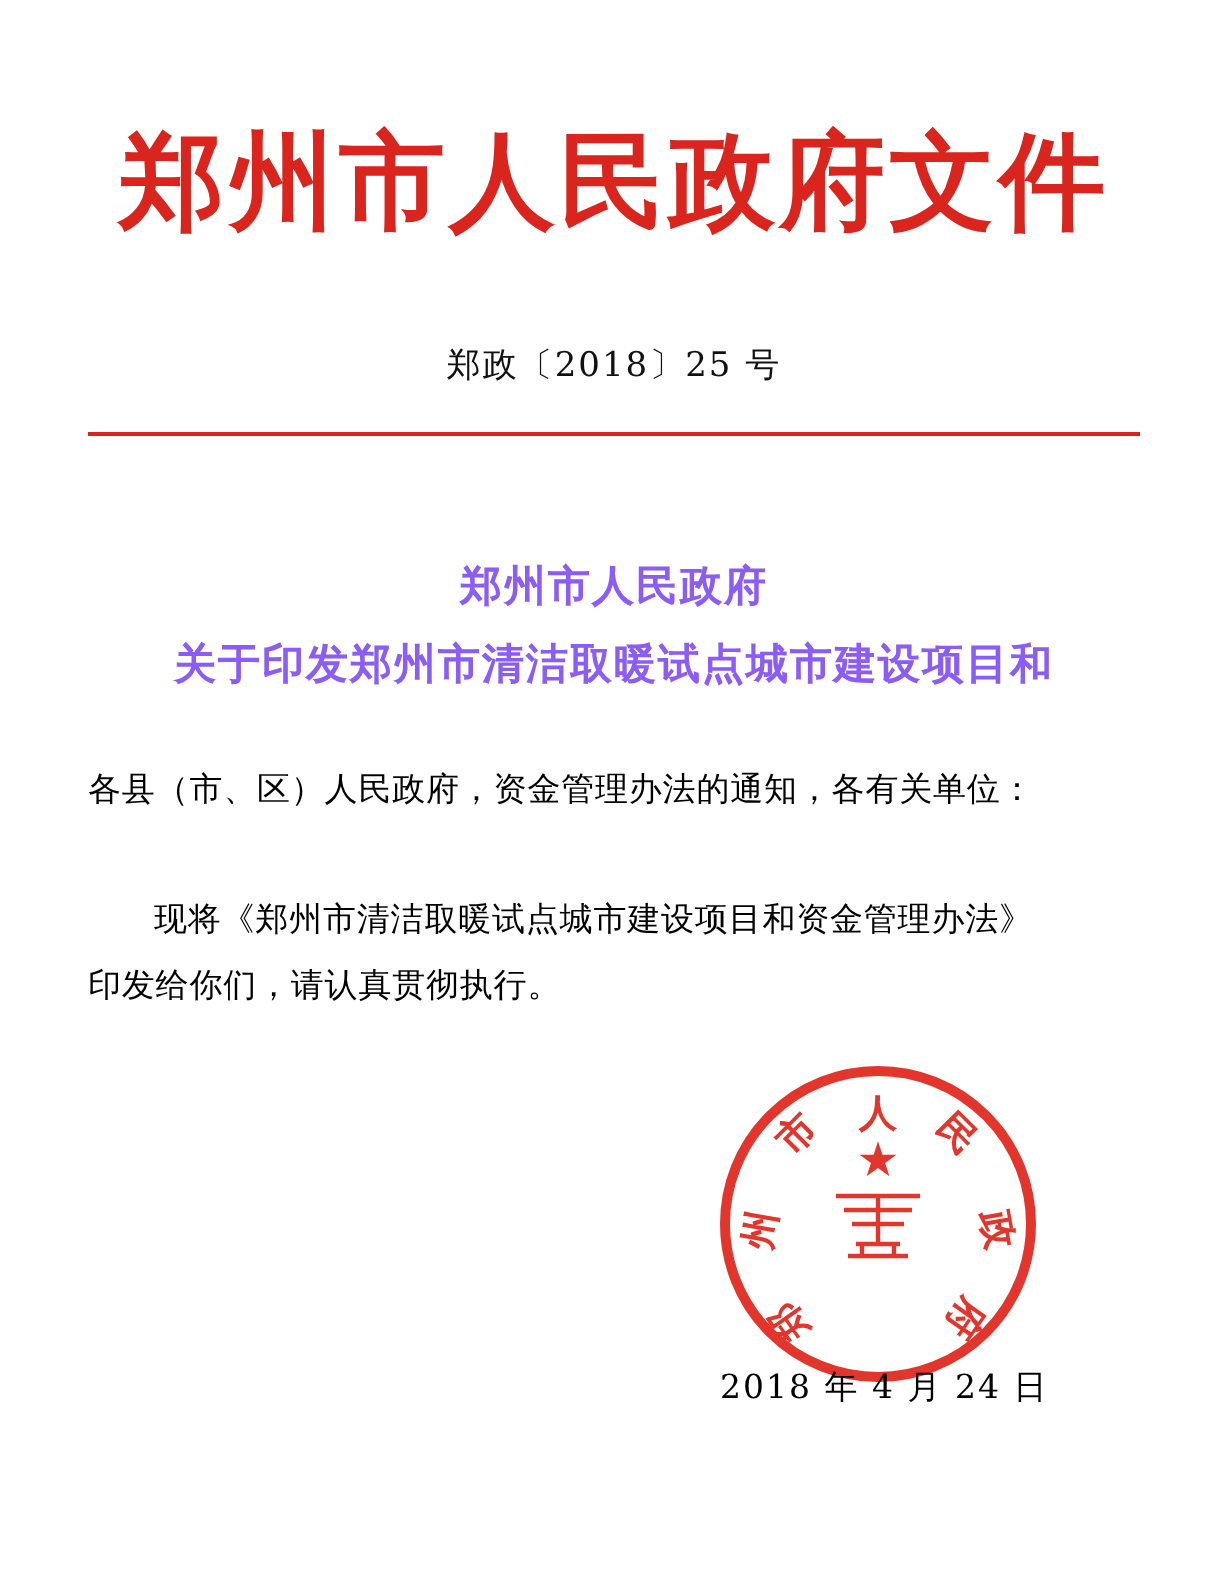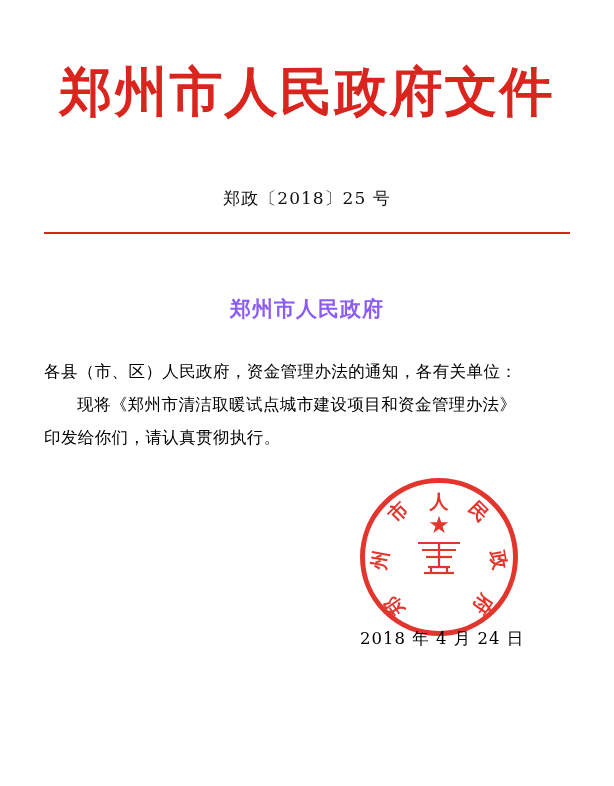--- a/index.html
+++ b/index.html
@@ -35,21 +35,21 @@
     line-height: 1.12;
     font-weight: bold;
     letter-spacing: 2px;
     font-family: "DejaVu Serif", "Liberation Serif", serif;
     white-space: nowrap;
   }
 
   
   .doc-number {
     text-align: center;
-    margin-top: 66px;
+    margin-top: 50px;
     font-size: 17px;
     letter-spacing: 1px;
     color: #111111;
   }
 
   
   .red-rule {
     margin-top: 22px;
     height: 2px;
     background: #d9251d;
@@ -75,20 +75,21 @@
     font-size: 16.5px;
     line-height: 2.0;
     letter-spacing: 0.4px;
     color: #000000;
   }
   .body-line {
     white-space: nowrap;
   }
   .indent-2 {
     text-indent: 2em;
+    margin-top: 32px;
   }
 
   
   .signature-area {
     position: relative;
     height: 190px;
     margin-top: 22px;
   }
   .seal {
     position: absolute;
@@ -154,20 +155,21 @@
   <div class="masthead">
     <div class="masthead-title">郑州市人民政府文件</div>
   </div>
 
   <div class="doc-number">郑政〔2018〕25 号</div>
 
   <div class="red-rule"></div>
 
   <div class="title-block">
     <div class="title-line">郑州市人民政府</div>
+    <div class="title-line">关于印发郑州市清洁取暖试点城市建设项目和</div>
   </div>
 
   <div class="body-block">
     <div class="body-line">各县（市、区）人民政府，资金管理办法的通知，各有关单位：</div>
     <div class="body-line indent-2">现将《郑州市清洁取暖试点城市建设项目和资金管理办法》</div>
     <div class="body-line">印发给你们，请认真贯彻执行。</div>
   </div>
 
   <div class="signature-area">
 

